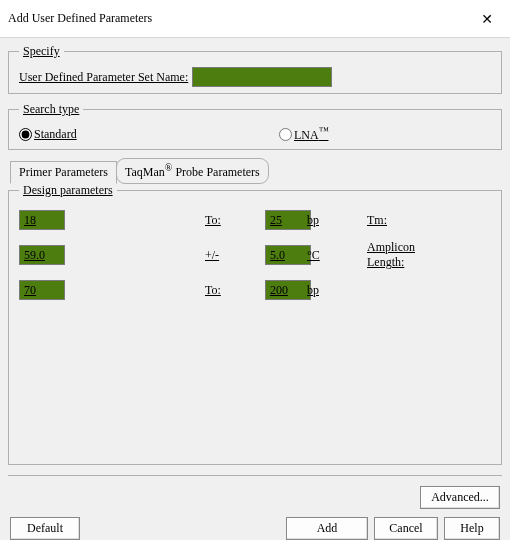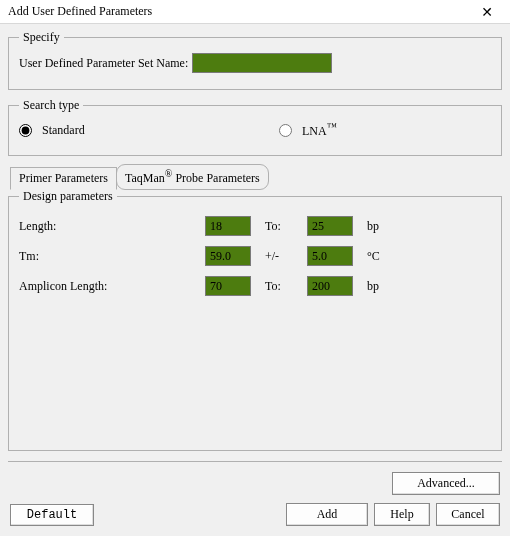--- a/index.html
+++ b/index.html
@@ -6,21 +6,21 @@
 body {
   margin: 0;
   font-family: "SimSun", "宋体", serif;
   font-size: 12px;
   background: #fff;
   width: 510px;
   height: 540px;
   overflow: hidden;
 }
 .titlebar {
-  height: 24px;
+  height: 38px;
   display: flex;
   align-items: center;
   justify-content: space-between;
   padding: 0 8px 0 8px;
   background: #fff;
   border-bottom: 1px solid #d8d8d8;
 }
 .titlebar-text { font-size: 12px; }
 .close-x {
   font-family: sans-serif;
@@ -32,21 +32,22 @@
 .content {
   padding: 4px 8px 8px 8px;
   background: #f0f0f0;
   height: calc(540px - 28px);
   display: flex;
   flex-direction: column;
 }
 fieldset {
   border: 1px solid #b0b0b0;
   margin: 2px 0 6px 0;
-  padding: 8px 10px 16px 10px;
+  padding: 8px 10px 6px 10px;
+  text-decoration: underline;
 }
 legend {
   padding: 0 4px;
   font-size: 12px;
 }
 .row {
   display: flex;
   align-items: center;
 }
 .row label { white-space: nowrap; }
@@ -59,21 +60,21 @@
   font-size: 12px;
 }
 .name-input { width: 140px; margin-left: 4px; }
 .radio-row {
   display: flex;
   align-items: center;
 }
 .radio-item {
   display: flex;
   align-items: center;
-  gap: 8px;
+  gap: 0;
 }
 .radio-item.first { width: 260px; }
 input[type="radio"] {
   margin: 0 2px 0 0;
   accent-color: #000;
 }
 .tabs {
   display: flex;
   align-items: flex-end;
   margin-top: 2px;
@@ -126,28 +127,28 @@
   font-size: 12px;
   cursor: default;
   text-align: center;
   box-shadow: inset -1px -1px 0 #ddd, inset 1px 1px 0 #fff;
 }
 .adv-row {
   display: flex;
   justify-content: flex-end;
   padding: 4px 2px 6px 2px;
 }
-.btn-advanced { width: 108px; }
+.btn-advanced { width: 80px; }
 .btn-row {
   display: flex;
   align-items: center;
   padding: 2px;
   gap: 6px;
 }
-.btn-default { width: 84px; font-family: Liberation Mono, monospace; }
+.btn-default { width: 70px; }
 .btn-add { width: 82px; font-family: Liberation Serif, serif; }
 .btn-cancel { width: 64px; }
 .btn-help { width: 56px; }
 .spacer { flex: 1; }
 .trademark { font-size: 10px; vertical-align: super; }
 </style>
 </head>
 <body>
 
 <div class="titlebar">
@@ -184,21 +185,20 @@
       <span>Primer Parameters</span>
     </div>
     <div class="tab">
       <span>TaqMan</span><span class="trademark">®</span><span> Probe Parameters</span>
     </div>
   </div>
 
   <fieldset class="design-fs" style="margin-top:-1px;">
     <legend>Design parameters</legend>
     <div class="param-grid">
-      <div class="label-cell">Length:</div>
       <input type="text" value="18" style="">
       <div class="mid-cell">To:</div>
       <input type="text" value="25" style="">
       <div class="unit-cell">bp</div>
 
       <div class="label-cell">Tm:</div>
       <input type="text" value="59.0" style="">
       <div class="mid-cell">+/-</div>
       <input type="text" value="5.0" style="">
       <div class="unit-cell">°C</div>
@@ -213,18 +213,18 @@
 
   <div class="bottom-area">
     <div class="separator"></div>
     <div class="adv-row">
       <button class="btn btn-advanced">Advanced...</button>
     </div>
     <div class="btn-row">
       <button class="btn btn-default">Default</button>
       <div class="spacer"></div>
       <button class="btn btn-add">Add</button>
+      <button class="btn btn-cancel">Cancel</button>
       <button class="btn btn-help">Help</button>
-      <button class="btn btn-cancel">Cancel</button>
     </div>
   </div>
 
 </div>
 
 </body></html>

